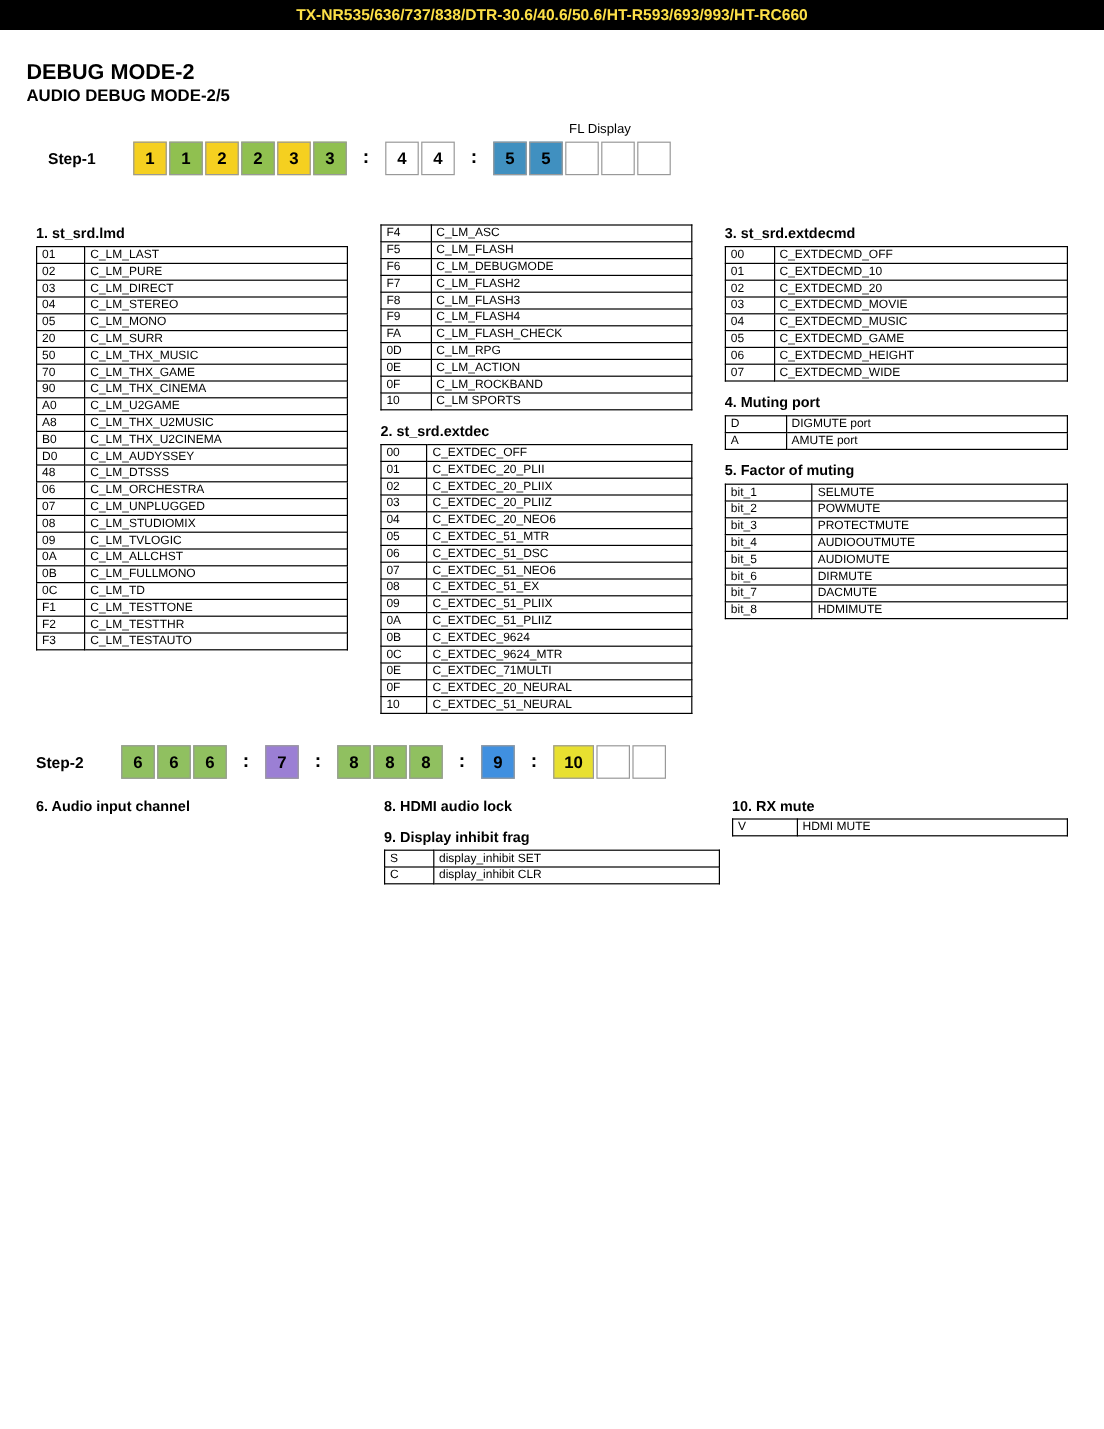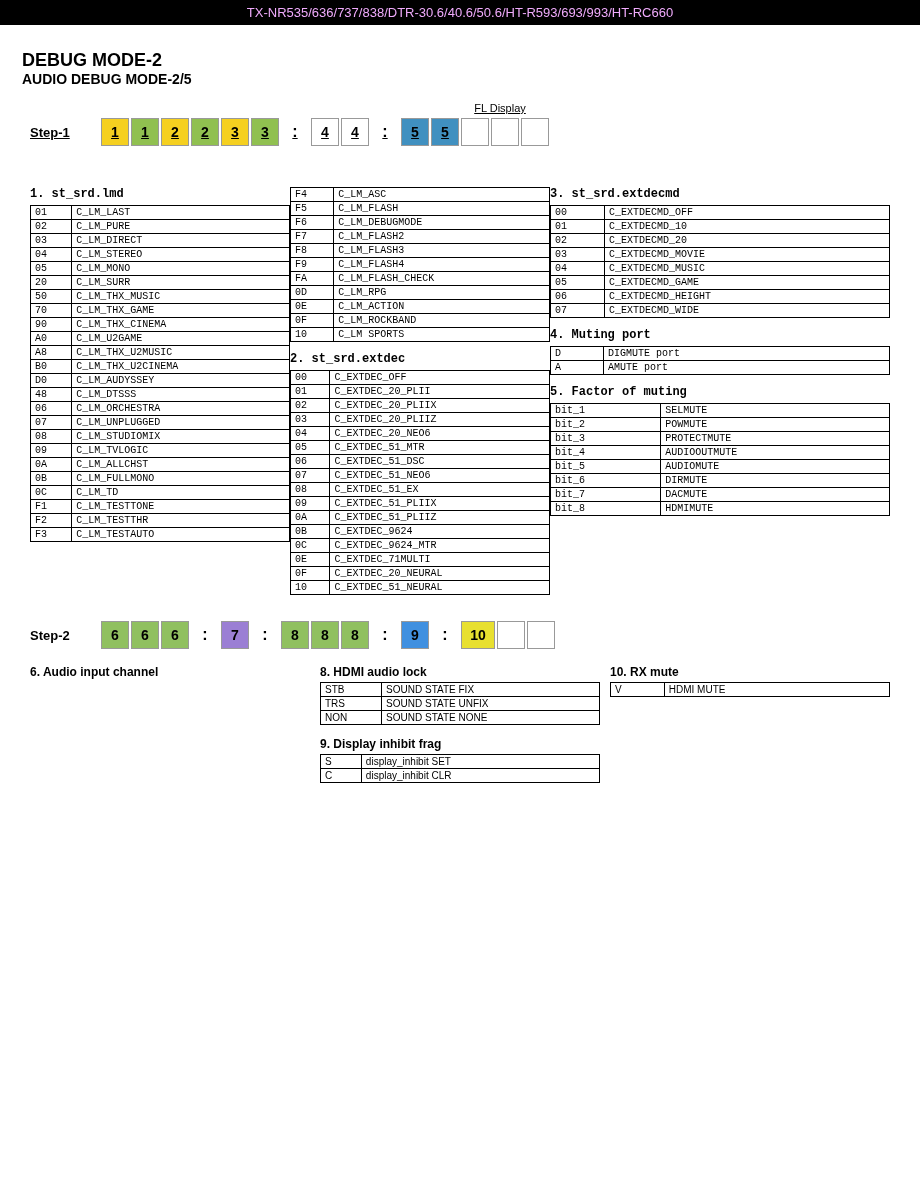--- a/index.html
+++ b/index.html
@@ -1,52 +1,52 @@
 <!DOCTYPE html>
 <html><head>
   <meta charset="utf-8">
   <style>
     * { box-sizing: border-box; margin: 0; padding: 0; }
     body { font-family: Arial, sans-serif; font-size: 11px; background: #fff; color: #000; width: 920px; }
     
     .header-bar {
       background: #000;
-      color: #f0abfc;
+      color: #fde047;
       text-align: center;
       font-size: 13px;
-      font-weight: normal;
+      font-weight: bold;
       padding: 5px;
       margin-bottom: 15px;
     }
     
     .page-title { padding: 10px 22px; }
     .page-title h1 { font-size: 18px; font-weight: bold; }
     .page-title h2 { font-size: 14px; font-weight: bold; }
     
-    .step-section { padding: 5px 30px; margin-bottom: 20px; text-decoration: underline; }
+    .step-section { padding: 5px 40px; margin-bottom: 20px; }
     
     .fl-display-label { text-align: center; font-size: 11px; margin-bottom: 3px; margin-left: 80px; }
     
     .step-row { display: flex; align-items: center; margin-bottom: 15px; }
     .step-label { font-weight: bold; font-size: 13px; margin-right: 10px; min-width: 60px; }
     
     .digit-box {
       width: 28px; height: 28px;
       display: flex; align-items: center; justify-content: center;
       font-size: 14px; font-weight: bold;
       border: 1px solid #999;
       margin: 1px;
     }
     .digit-yellow { background: #f5d020; }
     .digit-green { background: #90c050; }
     .digit-blue { background: #4090c0; }
     .digit-white { background: #fff; }
     .digit-separator { background: #fff; border: none; font-size: 16px; }
     
-    .content-area { display: flex; gap: 0; padding: 0 30px; font-family: Liberation Mono, monospace; }
+    .content-area { display: flex; gap: 27px; padding: 0 30px; }
     .col-left { flex: 0 0 260px; }
     .col-mid { flex: 0 0 260px; }
     .col-right { flex: 1; }
     
     .section-title { font-size: 12px; font-weight: bold; margin-bottom: 4px; }
     
     table { border-collapse: collapse; font-size: 10px; width: 100%; margin-bottom: 10px; }
     td, th { border: 1px solid #000; padding: 1px 4px; white-space: nowrap; }
     
     .step2-section { padding: 5px 30px; margin-top: 10px; }
@@ -435,36 +435,20 @@
 
     <div class="step2-col">
       <div class="subsection">
         <div class="subsection-title"><strong>6</strong>. Audio input channel</div>
       </div>
     </div>
 
     <div class="step2-col">
       <div class="subsection">
         <div class="subsection-title"><strong>8</strong>. HDMI audio lock</div>
-        <table>
-          <tbody id="section8-tbody">
-              <tr>
-                <td>STB</td>
-                <td>SOUND STATE FIX</td>
-              </tr>
-              <tr>
-                <td>TRS</td>
-                <td>SOUND STATE UNFIX</td>
-              </tr>
-              <tr>
-                <td>NON</td>
-                <td>SOUND STATE NONE</td>
-              </tr>
-            </tbody>
-        </table>
       </div>
       <div class="subsection">
         <div class="subsection-title"><strong>9</strong>. Display inhibit frag</div>
         <table>
           <tbody id="section9-tbody">
               <tr>
                 <td>S</td>
                 <td>display_inhibit SET</td>
               </tr>
               <tr>

